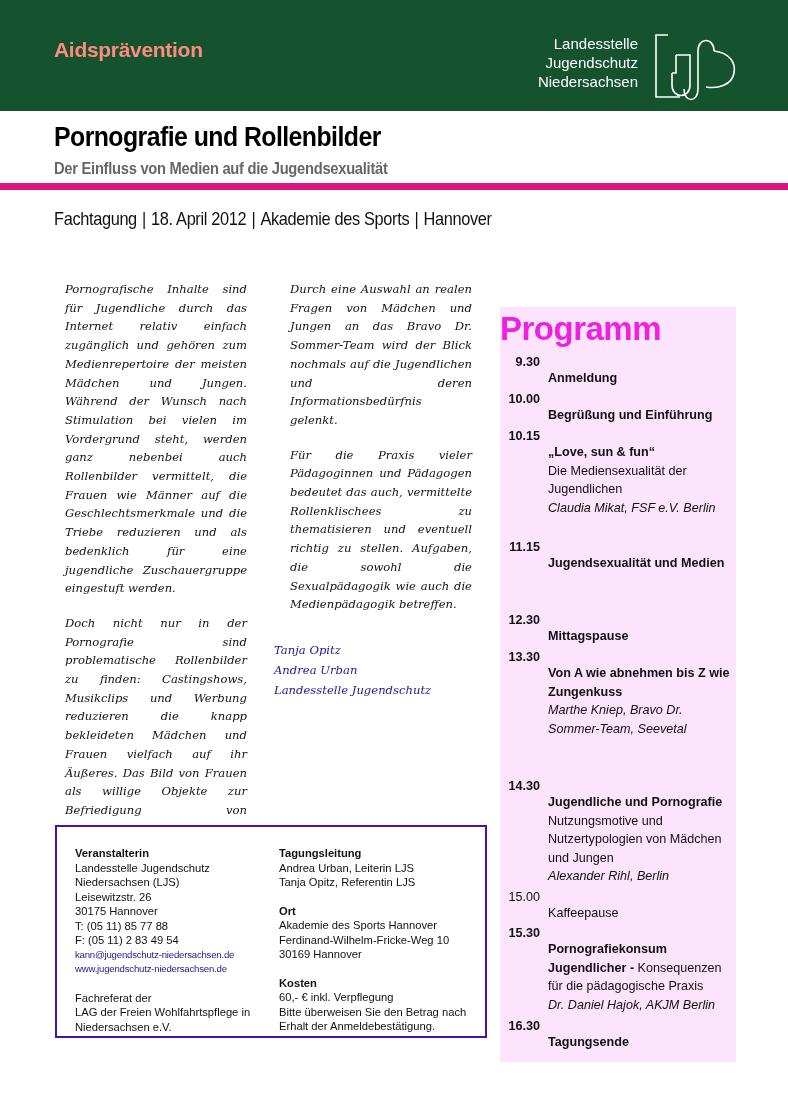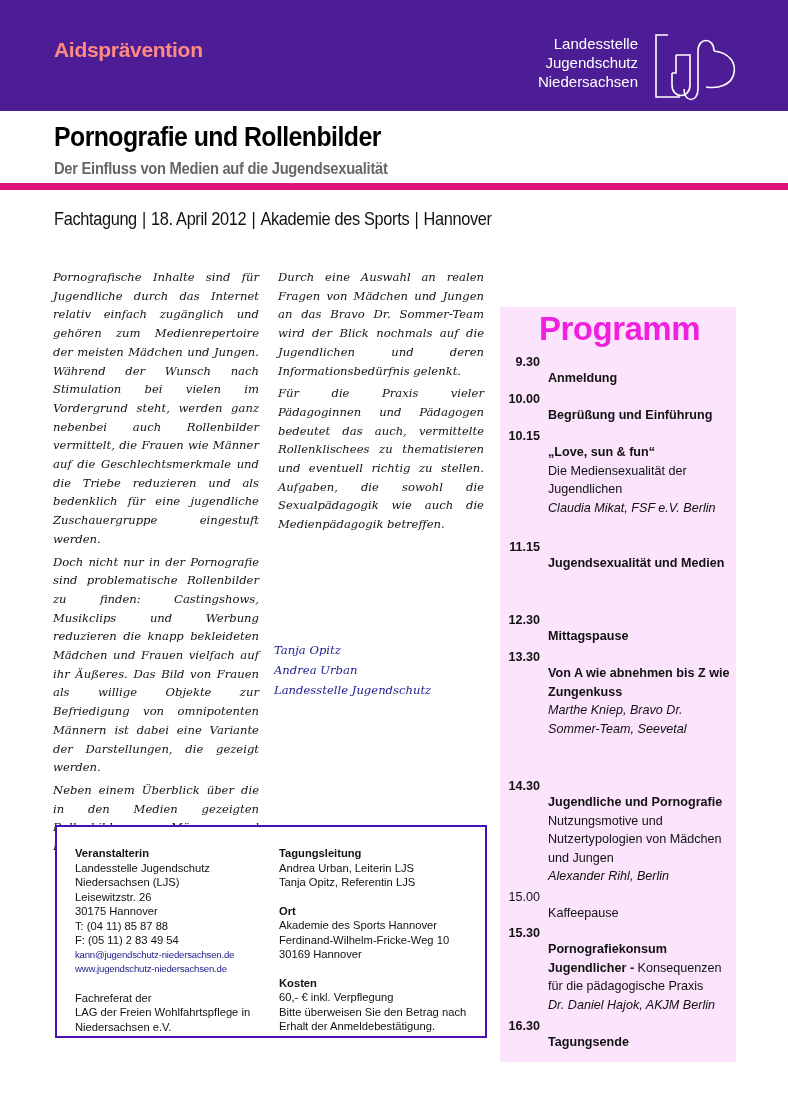--- a/index.html
+++ b/index.html
@@ -1,21 +1,21 @@
 <!DOCTYPE html>
 <html><head>
 <meta charset="utf-8">
 <style>
   * { margin: 0; padding: 0; box-sizing: border-box; }
   html, body { width: 788px; height: 1118px; background: #ffffff; overflow: hidden; }
   body { position: relative; font-family: "Liberation Sans", sans-serif; color: #111; }
 
   .header-band {
     position: absolute; left: 0; top: 0; width: 788px; height: 111px;
-    background: #4c1d95;
+    background: #14532d;
   }
   .header-tag {
     position: absolute; left: 54px; top: 38px;
     font-family: "Liberation Sans", sans-serif; font-weight: bold;
     font-size: 21px; color: #ff8a80; letter-spacing: -0.3px;
   }
   .org-name {
     position: absolute; right: 150px; top: 34px; text-align: right;
     color: #ffffff; font-size: 15px; line-height: 19px;
     font-family: "Liberation Sans", sans-serif;
@@ -39,21 +39,21 @@
     font-size: 19px; color: #111; letter-spacing: -0.4px;
     transform: scaleX(0.86); transform-origin: left top; white-space: nowrap;
   }
   .event-line .sep { margin: 0 6px; }
 
   .intro-col {
     position: absolute; top: 264px; width: 214px;
     font-family: "DejaVu Serif", serif; font-style: italic;
     font-size: 11.6px; line-height: 18.7px; color: #111; text-align: justify;
   }
-  .intro-col p { margin: 4px; }
+  .intro-col p { margin: 16px; }
   .col-left { left: 49px; }
   .col-right { left: 274px; }
 
   .signatures {
     position: absolute; left: 274px; top: 640px;
     font-family: "DejaVu Serif", serif; font-style: italic;
     font-size: 11.6px; line-height: 20px; color: #1a1a8c;
   }
 
   .info-box {
@@ -67,21 +67,21 @@
   .info-head { font-weight: bold; }
   .info-link { color: #1a1a8c; font-size: 9.6px; letter-spacing: -0.2px; }
   .gap { height: 14px; }
 
   .program {
     position: absolute; left: 500px; top: 307px; width: 236px; height: 755px;
     background: #fce4fc;
   }
   .program-title {
     position: absolute; left: 0px; top: 3px;
-    font-size: 33px; font-weight: bold; color: #f020e0; letter-spacing: -0.5px; margin-left: 39px;
+    font-size: 33px; font-weight: bold; color: #f020e0; letter-spacing: -0.5px;
   }
   .prog-item { position: absolute; left: 0; width: 236px; font-size: 12.6px; line-height: 18.5px; }
   .prog-time { position: absolute; left: 0; width: 40px; text-align: right; font-weight: bold; }
   .prog-time.light { font-weight: normal; text-align: right; }
   .prog-body { position: absolute; left: 48px; width: 188px; margin-top: 16px; }
   .prog-body .b { font-weight: bold; }
   .prog-body .i { font-style: italic; }
 </style>
 </head>
 <body>
@@ -128,21 +128,21 @@
   <div>Landesstelle Jugendschutz</div>
 </div>
 
 <div class="info-box">
   <div class="info-col a">
     <div class="info-head">Veranstalterin</div>
     <div>Landesstelle Jugendschutz</div>
     <div>Niedersachsen (LJS)</div>
     <div>Leisewitzstr. 26</div>
     <div>30175 Hannover</div>
-    <div>T: (04 11) 85 87 88</div>
+    <div>T: (05 11) 85 77 88</div>
     <div>F: (05 11) 2 83 49 54</div>
     <div class="info-link">kann@jugendschutz-niedersachsen.de</div>
     <div class="info-link">www.jugendschutz-niedersachsen.de</div>
     <div class="gap"></div>
     <div>Fachreferat der</div>
     <div>LAG der Freien Wohlfahrtspflege in</div>
     <div>Niedersachsen e.V.</div>
   </div>
   <div class="info-col b">
     <div class="info-head">Tagungsleitung</div>

